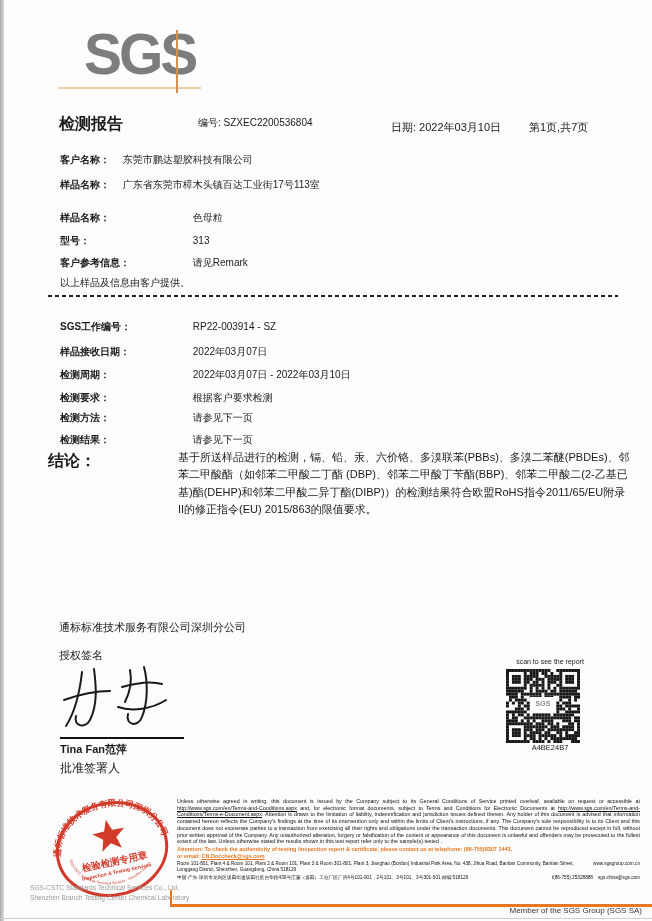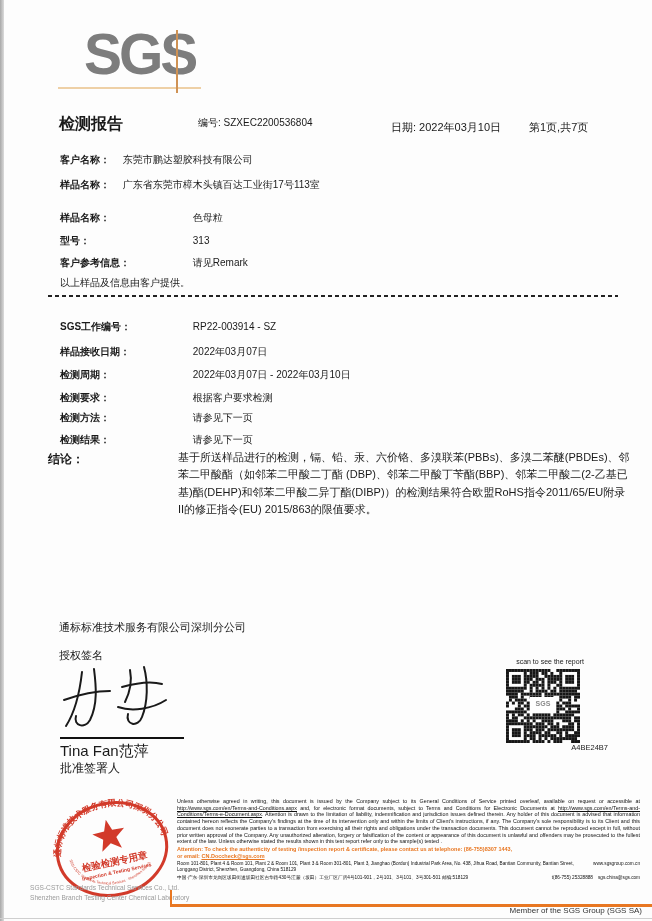--- a/index.html
+++ b/index.html
@@ -20,34 +20,34 @@
   .pageno{left:529px;top:120px;font-size:11px}
 
   .row{position:absolute;left:60px;font-size:10px;white-space:nowrap}
   .lbl{font-weight:bold;display:inline-block}
   .w60{width:60px}
   .w130{width:130px}
   .note{font-weight:normal}
 
   .dash{left:48px;top:295px;width:570px;height:2px;background:repeating-linear-gradient(90deg,#222 0 4px,transparent 4px 7px)}
 
-  .concl-lbl{left:48px;top:451px;font-size:12px;font-weight:bold}
+  .concl-lbl{left:48px;top:451px;font-size:16px;font-weight:bold}
   .concl{left:178px;top:449px;width:452px;font-size:11px;line-height:17.4px}
 
   .sig-co{left:59px;top:620px;font-size:11px}
   .sig-auth{left:59px;top:648px;font-size:11px}
   .sig-svg{left:58px;top:660px}
   .sig-line{left:60px;top:737px;width:124px;height:2px;background:#111}
-  .sig-name{left:60px;top:742px;font-size:15px;font-weight:normal}
+  .sig-name{left:60px;top:742px;font-size:11px;font-weight:bold}
   .sig-role{left:60px;top:760px;font-size:12px}
 
   .qr-cap{left:492px;top:658px;width:116px;text-align:center;font-size:7px;color:#222}
   .qr-box{left:506px;top:669px;width:74px;height:74px}
   .qr-chip{left:530px;top:697px;width:26px;height:13px;background:#fff;text-align:center;font-size:7px;font-weight:bold;color:#8a8a8a;line-height:13px}
-  .qr-code{left:492px;top:743px;width:116px;text-align:right;font-size:7.5px;color:#222}
+  .qr-code{left:492px;top:743px;width:116px;text-align:center;font-size:7.5px;color:#222}
 
   
   .stamp{left:36px;top:790px}
   .stamp-co1{left:30px;top:884px;font-size:6.6px;color:#9a9a9a;white-space:nowrap}
   .stamp-co2{left:30px;top:894px;font-size:6.6px;color:#9a9a9a;white-space:nowrap}
 
   .foot{left:177px;top:798px;width:463px}
   .disc{font-size:5.35px;line-height:6.7px;text-align:justify;color:#111;margin:0}
   .disc .link,.att .link,.addr .link{text-decoration:underline}
   .att{color:#e87722;font-weight:bold;font-size:5.5px;line-height:6.9px;margin:1px 0 0 0}

